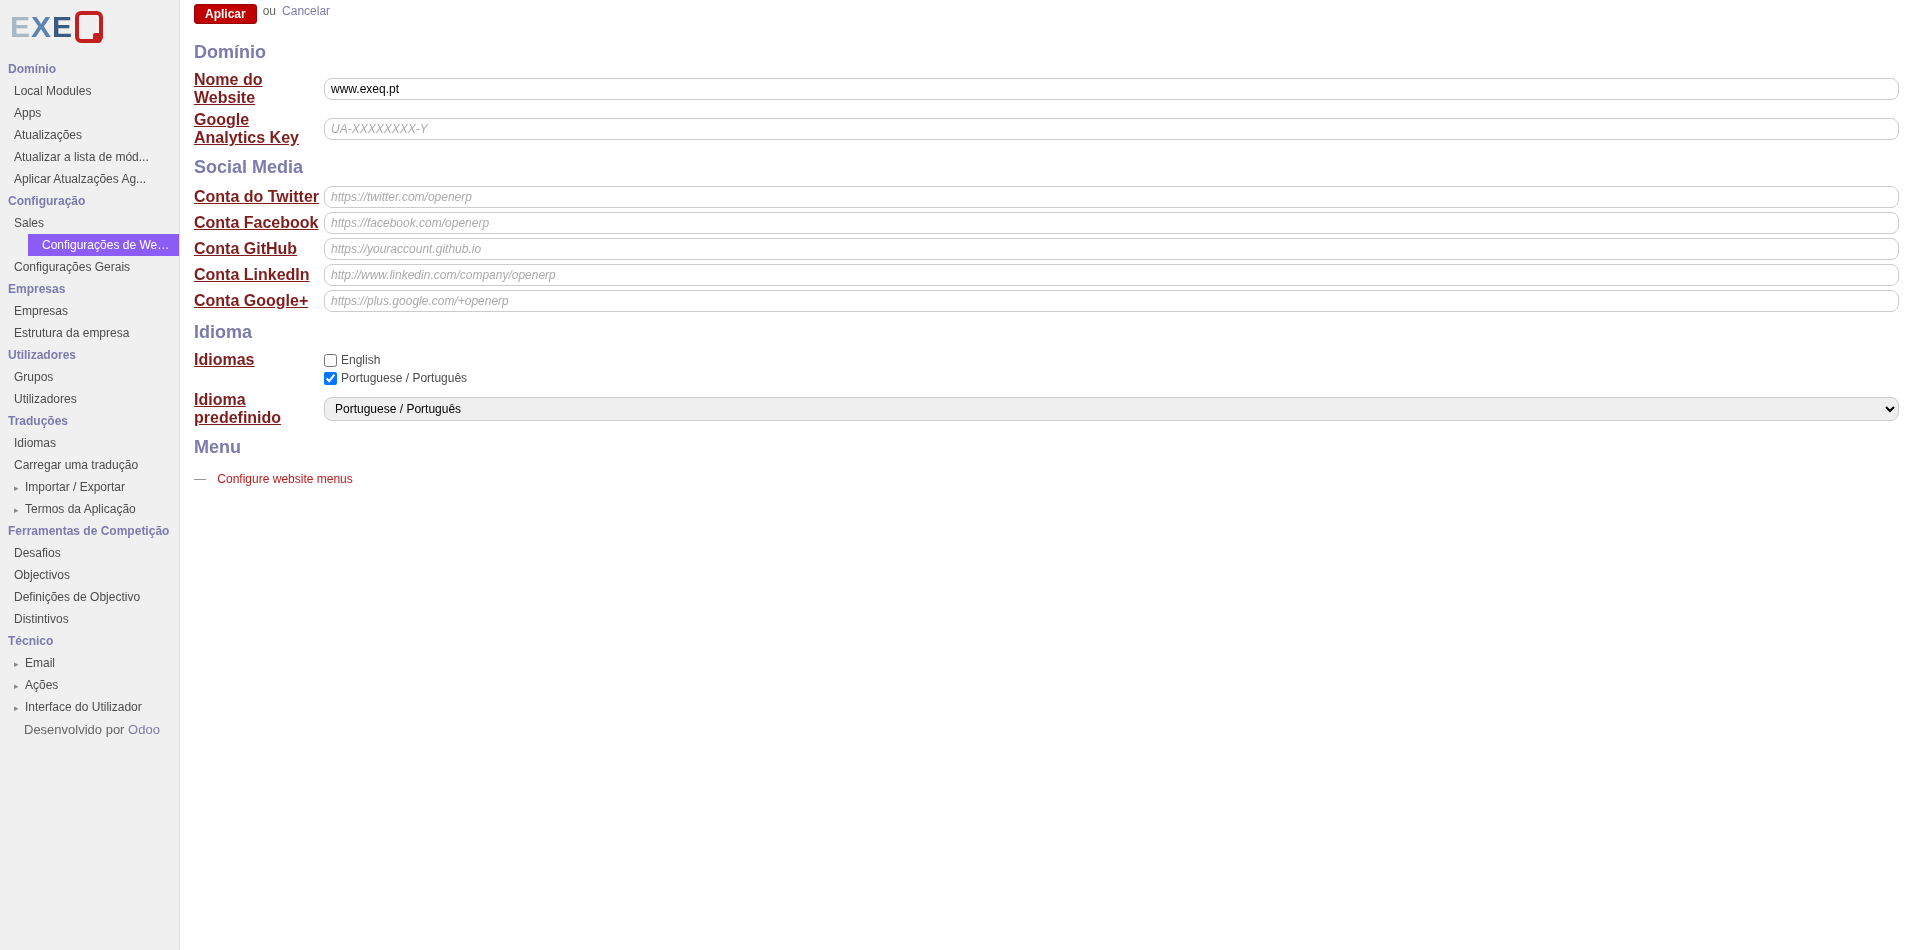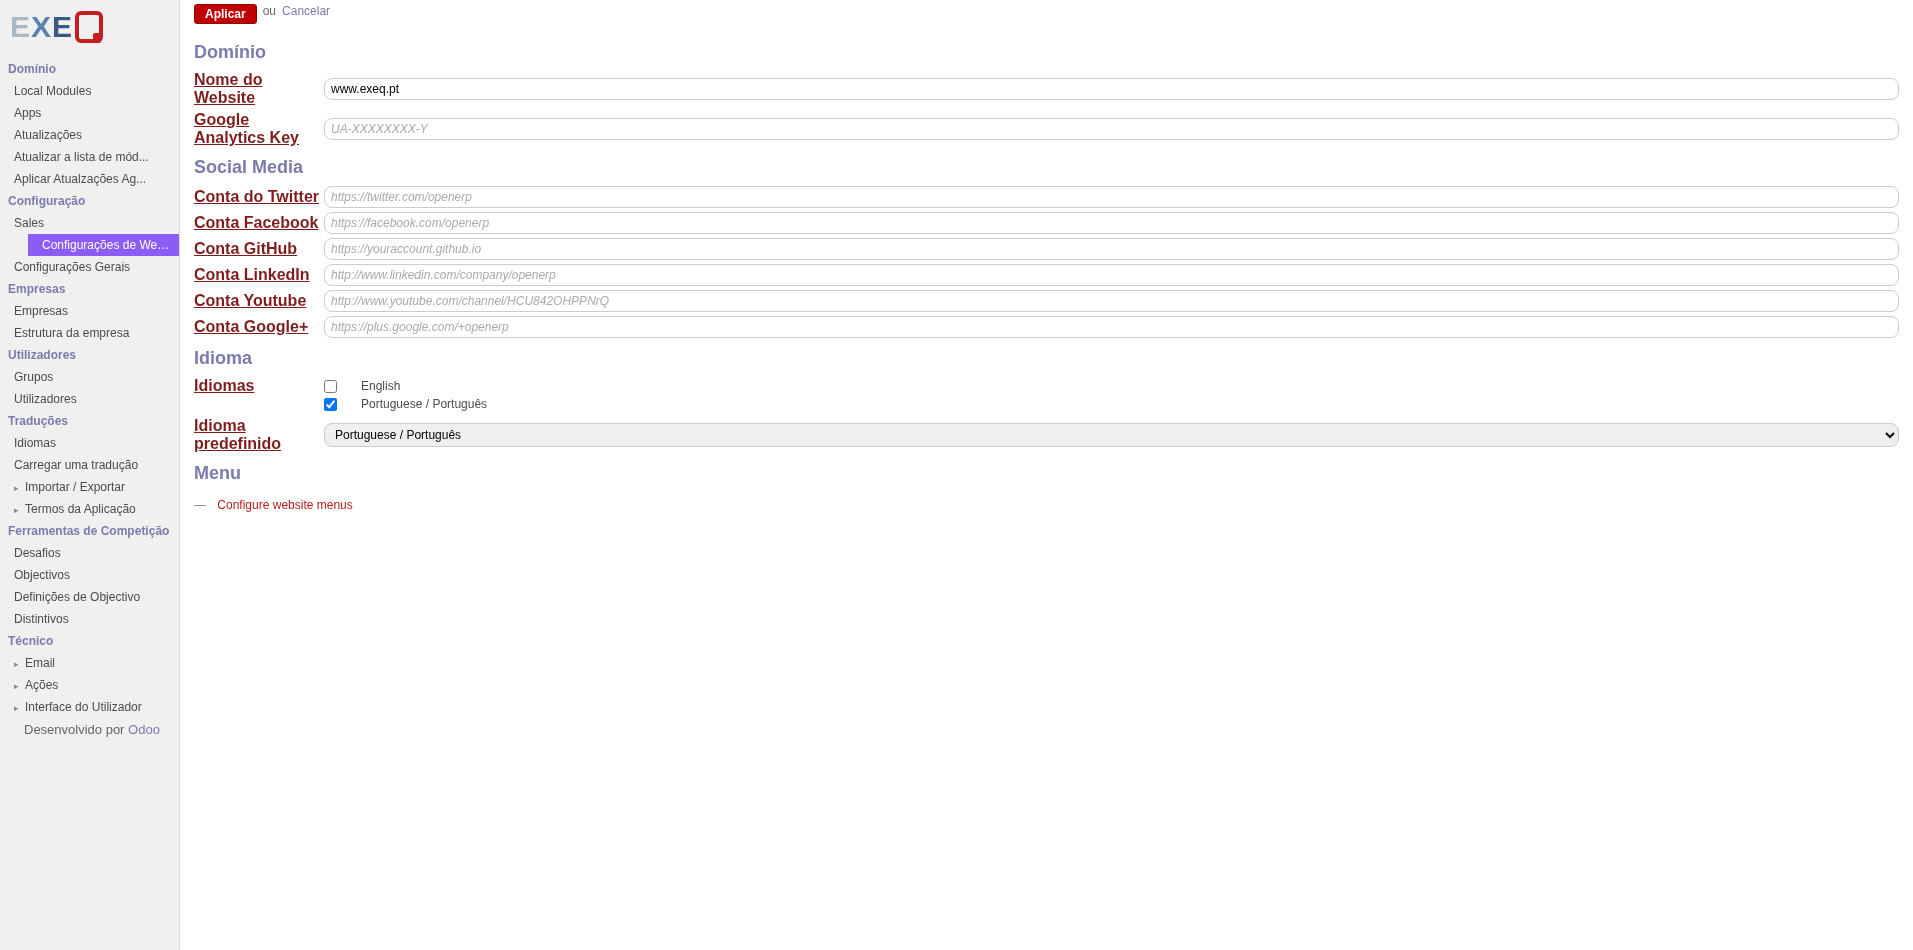--- a/index.html
+++ b/index.html
@@ -30,21 +30,21 @@
 .link-cancel { color:#7c7bad; cursor:pointer; }
 .section-title { color:#7c7bad; font-size:18px; font-weight:bold; margin: 10px 0 8px 0;}
 .field-row { display:flex; align-items:center; margin-bottom:4px;}
 .field-label { width:130px; flex-shrink:0; font-weight:bold; color:#7f1d1d; font-size:16px;text-decoration:underline;}
 .field-input { flex:1; }
 .field-input input[type=text], .field-input select { width:100%; border:1px solid #ccc; padding:3px 6px; font-size:12px; border-radius:8px;}
 .field-input input::placeholder { color:#aaa; font-style:italic;}
 .select-wrap{display:flex; align-items:center; gap:4px;}
 .select-wrap select{flex:1;}
 .ext-link-icon{color:#555; cursor:pointer; font-size:14px;}
-.checkbox-row{display:flex; align-items:center; gap:24px; margin-left:0; padding:2px 0;}
+.checkbox-row{display:flex; align-items:center; gap:4px; margin-left:0; padding:2px 0;}
 .menu-row { padding:6px 0;}
 .menu-dash{color:#888; margin-right:8px;}
 .menu-link{color:#b91c1c; font-weight:normal; cursor:pointer;}
 </style>
 </head>
 <body>
 
 <div class="layout">
   <div class="sidebar">
     <div class="logo">
@@ -120,24 +120,20 @@
     </div>
     <div class="field-row">
       <div class="field-label">Conta GitHub</div>
       <div class="field-input"><input type="text" placeholder="https://youraccount.github.io" style=""></div>
     </div>
     <div class="field-row">
       <div class="field-label">Conta LinkedIn</div>
       <div class="field-input"><input type="text" placeholder="http://www.linkedin.com/company/openerp" style=""></div>
     </div>
     <div class="field-row">
-      <div class="field-label">Conta Youtube</div>
-      <div class="field-input"><input type="text" placeholder="http://www.youtube.com/channel/HCU842OHPPNrQ" style=""></div>
-    </div>
-    <div class="field-row">
       <div class="field-label">Conta Google+</div>
       <div class="field-input"><input type="text" placeholder="https://plus.google.com/+openerp" style=""></div>
     </div>
 
     <div class="section-title">Idioma</div>
     <div class="field-row" style="align-items:flex-start;">
       <div class="field-label">Idiomas</div>
       <div class="field-input">
         <div class="checkbox-row">
           <input type="checkbox" style="">

